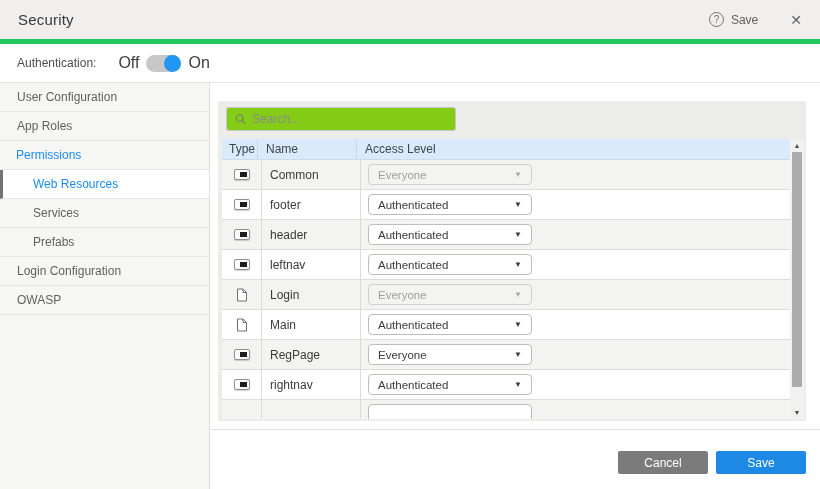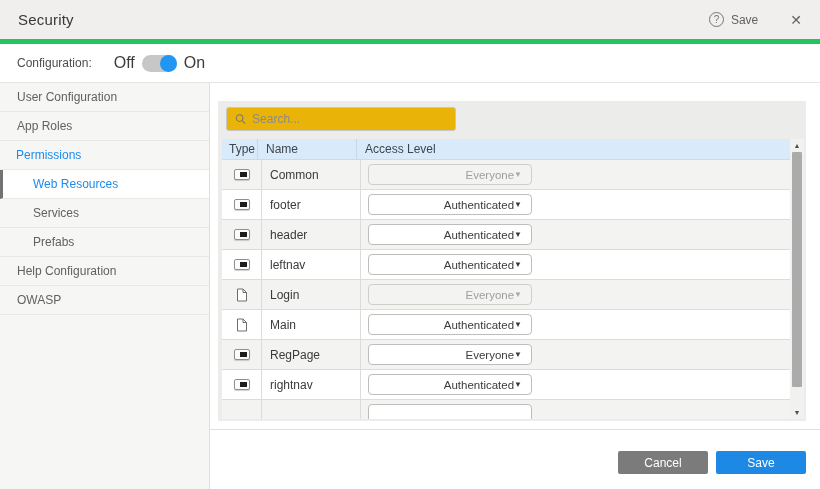--- a/index.html
+++ b/index.html
@@ -41,21 +41,21 @@
   }
   .side-item.sub { padding-left:33px; }
   .side-item.active-parent { color:#1b8cf0;padding-left:16px; }
   .side-item.selected { background:#fff; color:#1b8cf0; border-left:3px solid #737373; padding-left:30px; }
 
   
   .main { flex:1; display:flex; flex-direction:column; background:#fff; min-width:0; }
   .panel { margin:18px 14px 0 8px; height:320px; background:#ececea; padding:6px 2px 0 8px; }
 
   .search {
-    width:230px; height:24px; background:#eab308; border:1px solid #c6c6c4; border-radius:3px;
+    width:230px; height:24px; background:#84cc16; border:1px solid #c6c6c4; border-radius:3px;
     display:flex; align-items:center; padding:0 8px; gap:6px; margin-bottom:8px;
   }
   .search input { border:none; outline:none; background:transparent; font-size:12px; color:#555; width:100%; }
   .search input::placeholder { color:#8a8a8a; }
 
   .tablewrap { position:relative; height:280px; margin-left:-4px; background:#fff; overflow:hidden; }
   .tbody-clip { margin-right:14px; overflow:hidden; height:280px; }
 
   .t-head { display:flex; height:21px; background:#d9eafa; border-bottom:1px solid #c9dcee; }
   .hcell { font-size:12px; color:#3d464d; display:flex; align-items:center; padding-left:8px; }
@@ -64,21 +64,21 @@
   .hcell.c-access { flex:1; }
 
   .t-row { display:flex; height:30px; border-bottom:1px solid #dcdcda; background:#fff; }
   .t-row.odd { background:#f3f3f1; }
   .cell-type { width:40px; border-right:1px solid #dcdcda; display:flex; align-items:center; justify-content:center; }
   .cell-name { width:99px; border-right:1px solid #dcdcda; display:flex; align-items:center; padding-left:8px; font-size:12px; color:#3b3b3b; }
   .cell-access { flex:1; display:flex; align-items:center; padding-left:7px; }
 
   .dropdown {
     width:164px; height:21px; background:#fff; border:1px solid #bdbdbb; border-radius:4px;
-    display:flex; align-items:center; justify-content:flex-end; padding:0 9px;
+    display:flex; align-items:center; justify-content:space-between; padding:0 9px;
     font-size:11.5px; color:#3b3b3b; cursor:pointer;
   }
   .dropdown .caret { font-size:8px; color:#3b3b3b; line-height:1; }
   .dropdown.disabled { background:transparent; border-color:#cfcfcc; color:#9e9e9e; cursor:default; }
   .dropdown.disabled .caret { color:#a9a9a9; }
 
   .icon-partial {
     width:16px; height:11px; border:1px solid #909090; border-radius:2px; background:#fcfcfc;
     position:relative; box-shadow:0 1px 1px rgba(0,0,0,.18); display:inline-block;
   }
@@ -103,21 +103,21 @@
   <div class="top">
     <div class="title">Security</div>
     <div class="help">
       <span class="help-circle">?</span>
       <span>Save</span>
     </div>
     <span class="close">✕</span>
   </div>
 
   <div class="authbar">
-    <span class="auth-label">Configuration:</span>
+    <span class="auth-label">Authentication:</span>
     <span class="tog-label">Off</span>
     <span class="toggle" style="background: rgb(199, 199, 199);">
       <span class="knob" style="background: rgb(33, 150, 243);"></span>
     </span>
     <span class="tog-label">On</span>
   </div>
 
   <div class="bodyrow">
 
     <div class="sidebar" id="sidebar">
@@ -133,21 +133,21 @@
         <div class="side-item sub selected">
           <span>Web Resources</span>
         </div>
         <div class="side-item sub">
           <span>Services</span>
         </div>
         <div class="side-item sub">
           <span>Prefabs</span>
         </div>
         <div class="side-item">
-          <span>Help Configuration</span>
+          <span>Login Configuration</span>
         </div>
         <div class="side-item">
           <span>OWASP</span>
         </div>
       </div>
 
     <div class="main">
       <div class="panel">
 
         <div class="search">

